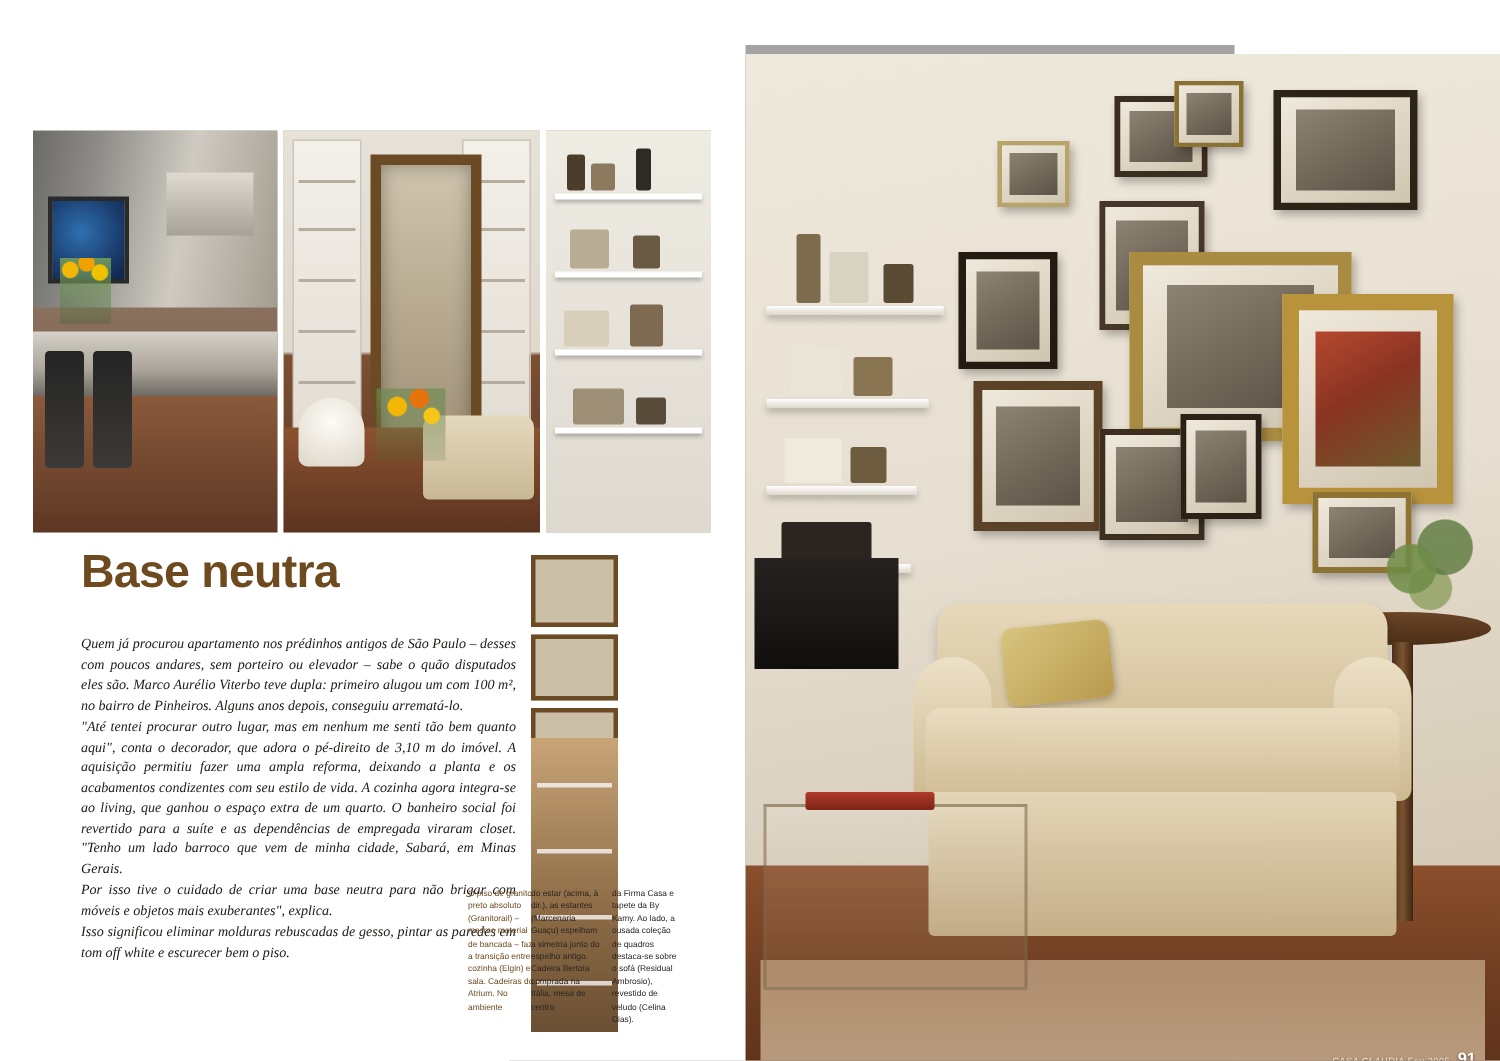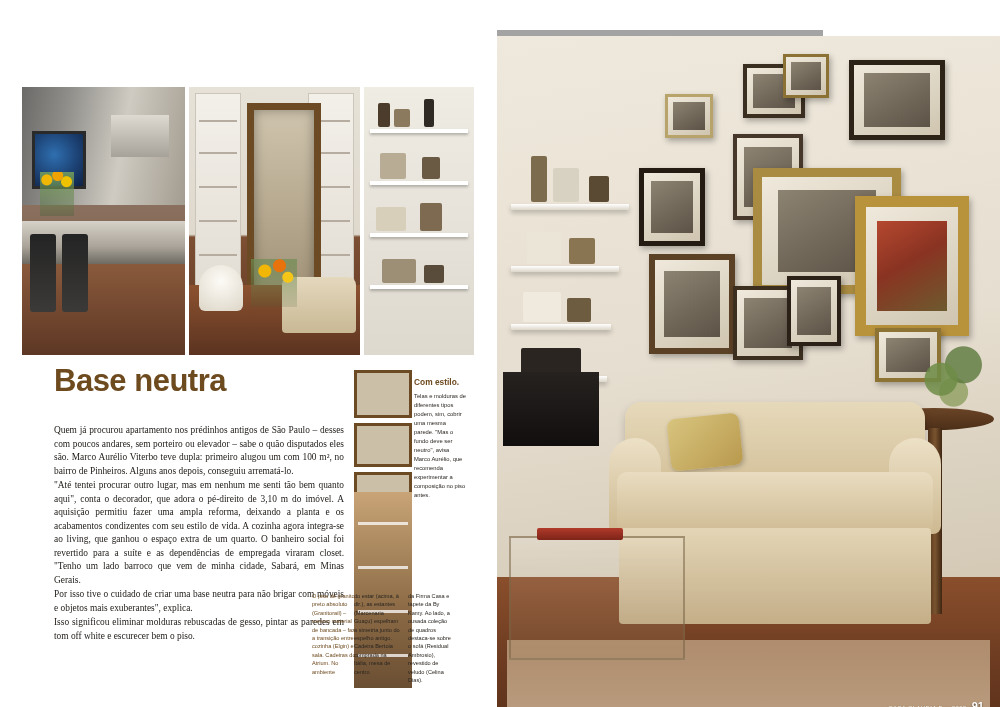--- a/index.html
+++ b/index.html
@@ -157,20 +157,21 @@
   }
 
   .body-col {
     position: absolute;
     left: 54px; top: 394px;
     width: 290px;
     font-size: 9.4px;
     line-height: 1.44;
     text-align: justify;
     color: #1e1a16;
+    font-style: italic;
   }
   .body-col p { margin: 0 0 1px 0; text-indent: 0; }
 
   
   .mini-photos {
     position: absolute;
     left: 354px; top: 340px;
     width: 58px;
   }
   .mini-frame {
@@ -447,24 +448,20 @@
       <div class="mini-frame mini-2"></div>
       <div class="mini-frame mini-3"></div>
     </div>
     <div class="mini-photo-tall">
       <div class="mpt-shelf" style="top:30px"></div>
       <div class="mpt-shelf" style="top:74px"></div>
       <div class="mpt-shelf" style="top:118px"></div>
       <div class="mpt-shelf" style="top:162px"></div>
     </div>
 
-    <div class="cap-top-right">
-      <div class="cap-head">Com estilo.</div>
-      <div>Telas e molduras de diferentes tipos podem, sim, cobrir uma mesma parede. "Mas o fundo deve ser neutro", avisa Marco Aurélio, que recomenda experimentar a composição no piso antes.</div>
-    </div>
 
     <div class="caption-col cap-left">O piso de granito preto absoluto (Granitorail) – mesmo material de bancada – faz a transição entre cozinha (Elgin) e sala. Cadeiras do Atrium. No ambiente</div>
     <div class="caption-col cap-mid">do estar (acima, à dir.), as estantes (Marcenaria Guaçu) espelham a simetria junto do espelho antigo. Cadeira Bertoia comprada na Itália, mesa de centro</div>
     <div class="caption-col cap-right-a">da Firma Casa e tapete da By Kamy. Ao lado, a ousada coleção de quadros destaca-se sobre o sofá (Residual Ambrosio), revestido de veludo (Celina Dias).</div>
 
     <div class="folio-left">
       <span class="folio-num">70</span>
       <span class="folio-mag">CASA CLAUDIA Fev 2005</span>
     </div>
   </div>

